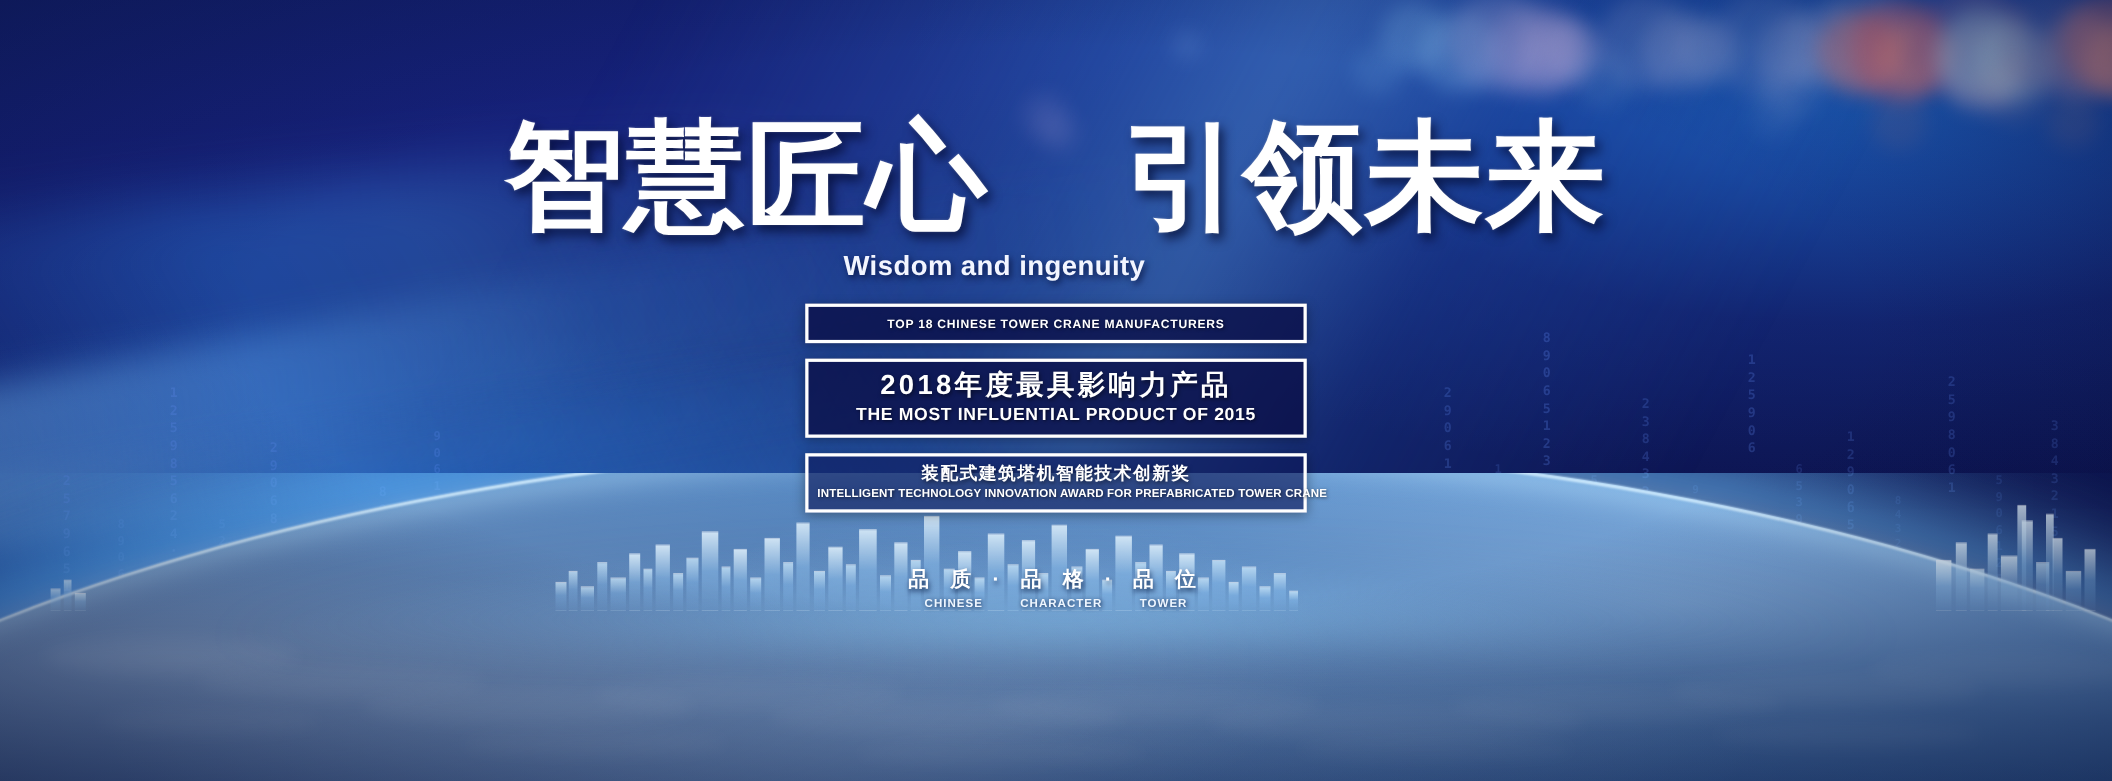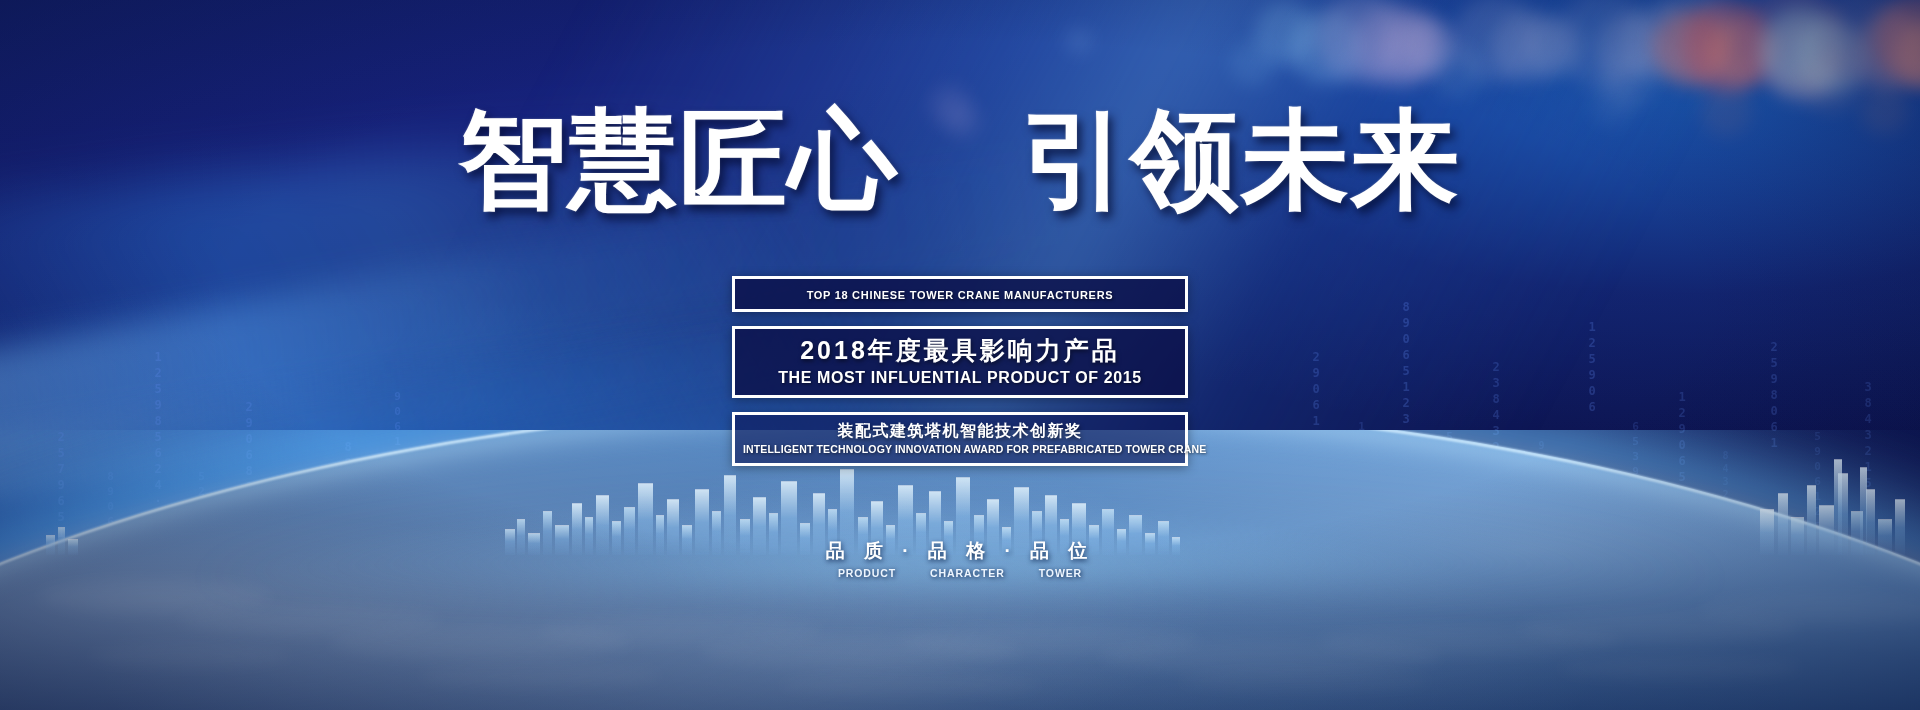--- a/index.html
+++ b/index.html
@@ -181,21 +181,21 @@
     letter-spacing:.7px;
     margin-top:3px;
     text-shadow:1px 1px 3px rgba(0,0,0,.6);
     white-space:nowrap;
   }
   .award-en.big{font-size:16px;letter-spacing:.6px;}
   .award-en.small{font-size:10.5px;letter-spacing:.15px;}
 
   
   .tagline{
-    position:absolute;top:538px;left:0;right:0;text-align:center;
+    position:absolute;top:514px;left:0;right:0;text-align:center;
   }
   .tagline-cn{
     color:#ffffff;
     font-size:19px;
     font-weight:700;
     letter-spacing:7px;
     text-shadow:1px 2px 5px rgba(0,20,60,.8);
     white-space:nowrap;
   }
   .tagline-en-row{
@@ -373,20 +373,21 @@
 
   <div class="vignette"></div>
 
   <div class="headline">
     <span>智慧匠心</span>
     <span class="gap"></span>
     <span>引领未来</span>
   </div>
 
   <div class="sub-row">
+    <div class="sub-en sub-left">Wisdom and ingenuity</div>
     <div class="sub-gapper"></div>
   </div>
 
   <div class="awards">
 
     <div class="award">
       <div class="award-en">TOP 18 CHINESE TOWER CRANE MANUFACTURERS</div>
     </div>
 
     <div class="award">
@@ -397,19 +398,19 @@
     <div class="award translucent">
       <div class="award-cn tight">装配式建筑塔机智能技术创新奖</div>
       <div class="award-en small">INTELLIGENT TECHNOLOGY INNOVATION AWARD FOR PREFABRICATED TOWER CRANE</div>
     </div>
 
   </div>
 
   <div class="tagline">
     <div class="tagline-cn">品 质 · 品 格 · 品 位</div>
     <div class="tagline-en-row" id="tagline-en">
-        <span>PRODUCT</span>
+        <span>CHINESE</span>
         <span>CHARACTER</span>
         <span>TOWER</span>
       </div>
   </div>
 
 </div>
 
 </body></html>

